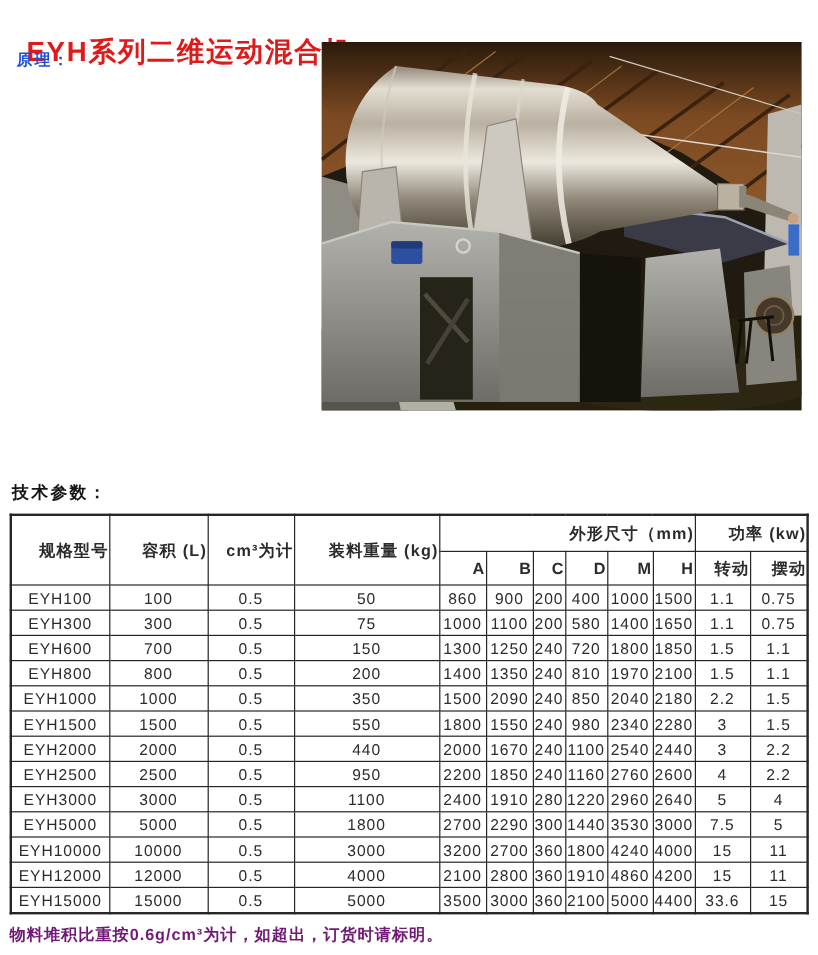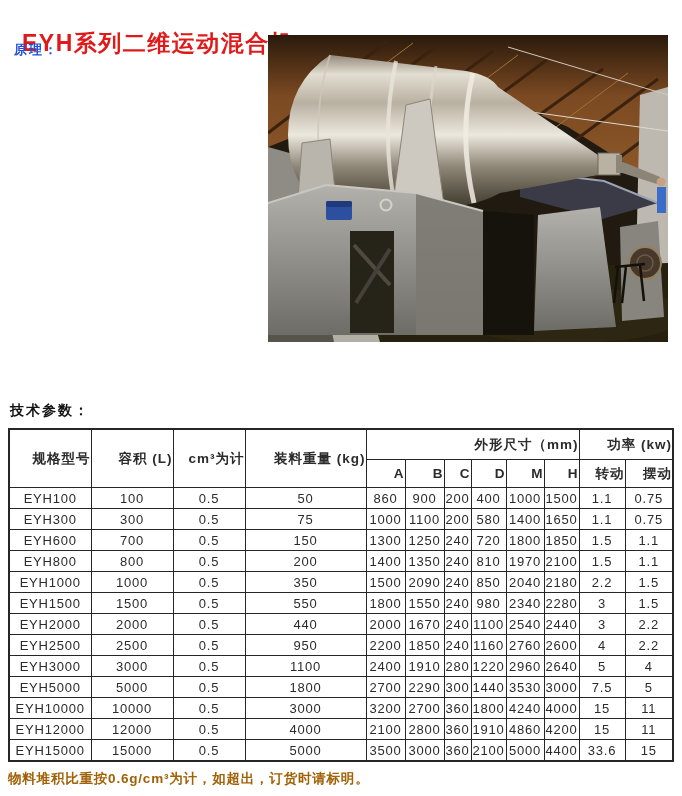--- a/index.html
+++ b/index.html
@@ -31,21 +31,21 @@
   }
   .spec-table th,.spec-table td{
     border:1px solid #262626;text-align:center;vertical-align:middle;
     padding:0;overflow:hidden;white-space:nowrap;
   }
   .spec-table thead th{font-weight:600;font-size:13.5px;letter-spacing:1px;height:29px;text-align:right;}
   .spec-table thead tr.subhead th{height:27px;}
   .spec-table tbody td{height:20px;font-size:13px;letter-spacing:0.8px;}
   .footnote{
     position:absolute;left:8px;top:770px;font-size:13.5px;font-weight:600;
-    color:#a16207;letter-spacing:0.8px;
+    color:#701a75;letter-spacing:0.8px;
   }
 </style>
 </head>
 <body>
 
 <div class="page">
 
   <h1 class="title" style="color: rgb(224, 26, 26);">EYH系列二维运动混合机</h1>
 
   <div class="text-col">

